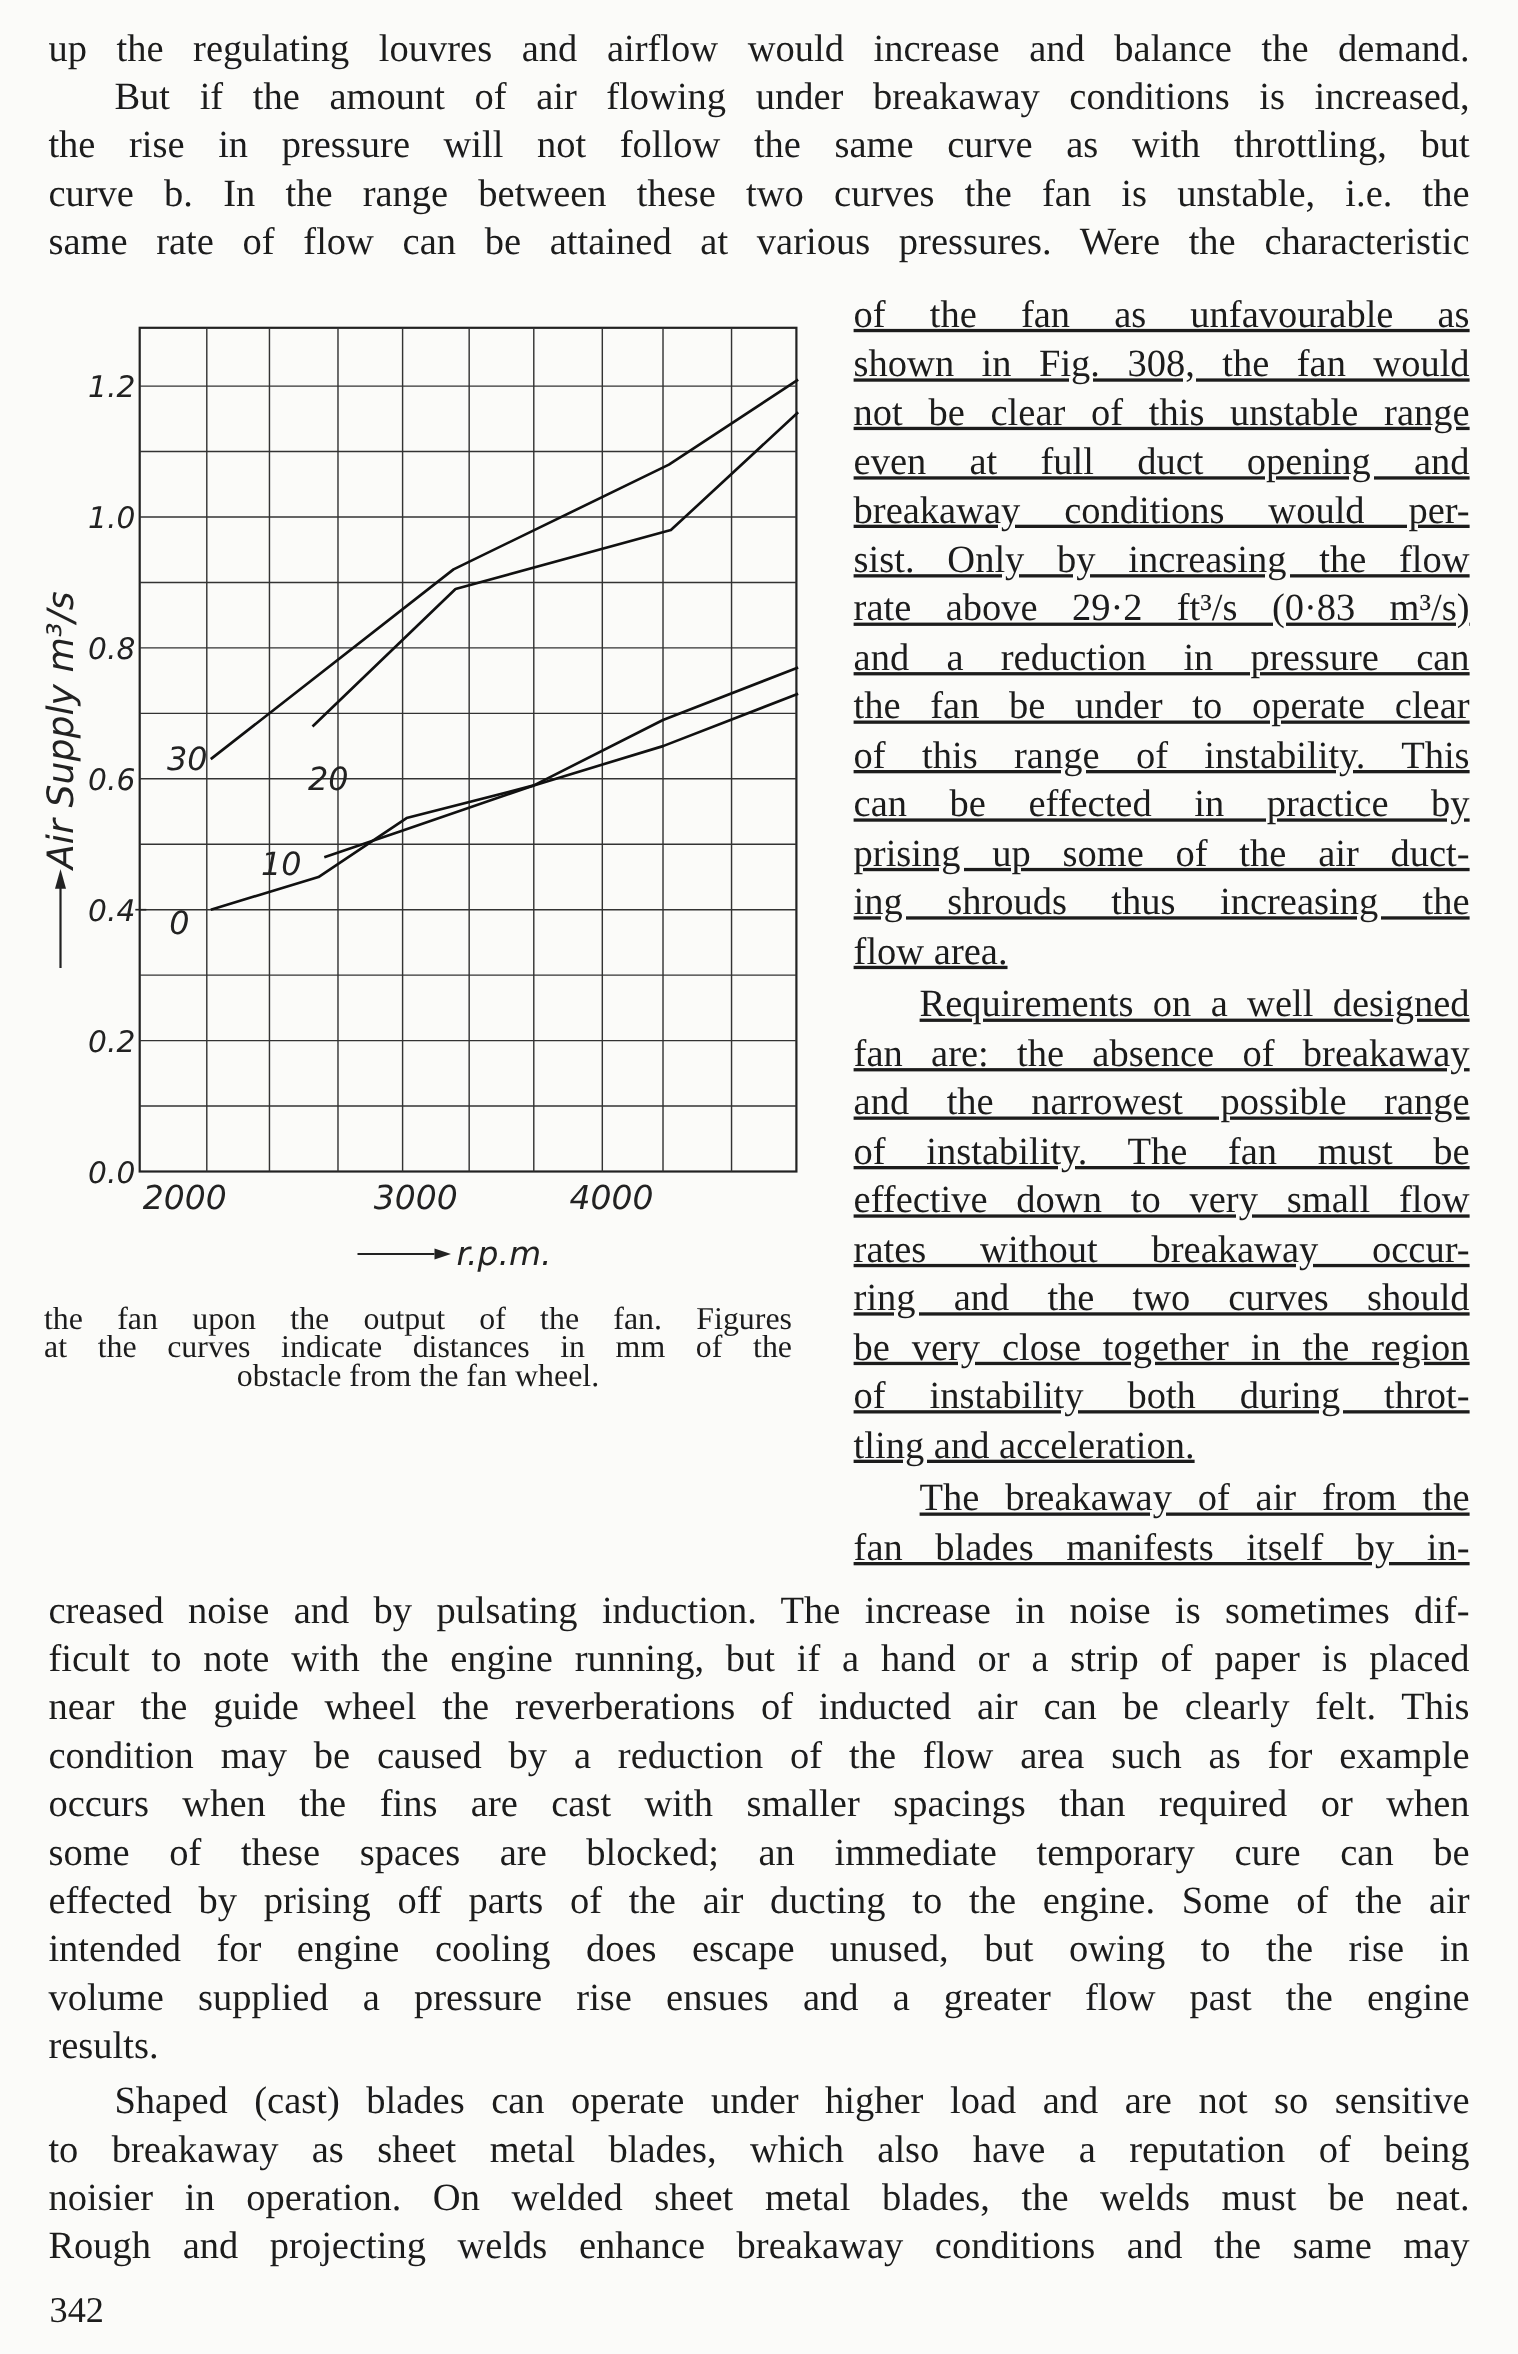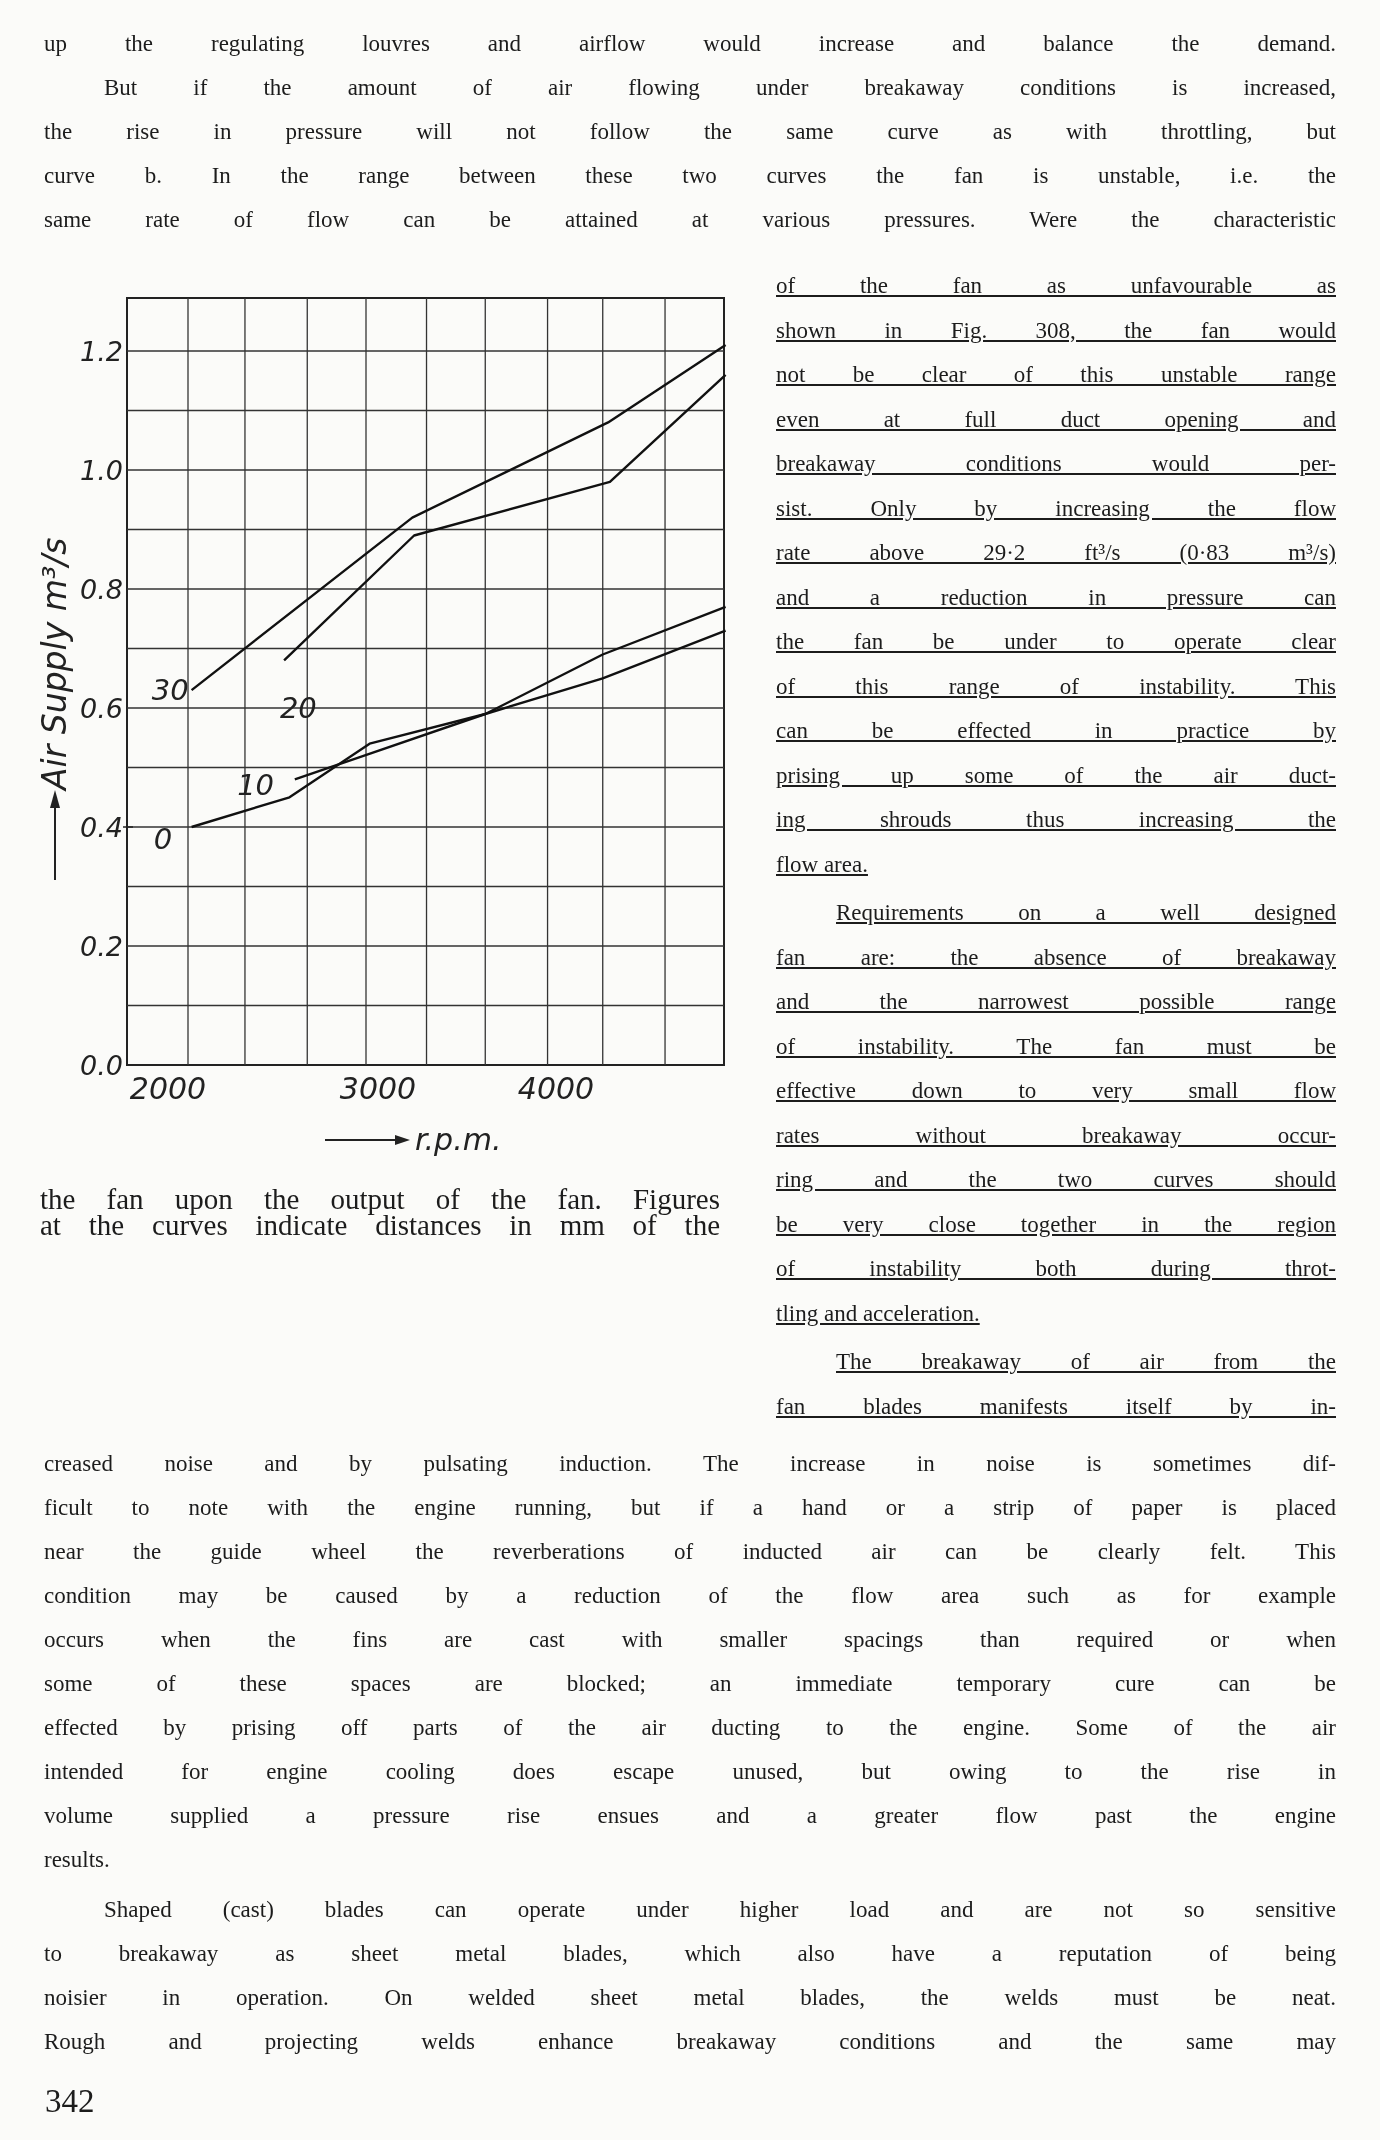--- a/index.html
+++ b/index.html
@@ -1,18 +1,18 @@
 <!DOCTYPE html>
 <html><head>
 <meta charset="utf-8">
 <style>
   html,body{margin:0;padding:0;background:#fbfbf9;}
   body{width:1380px;height:2140px;position:relative;overflow:hidden;
        font-family:"Liberation Serif","DejaVu Serif",serif;color:#1c1c1c;}
-  .line{position:absolute;white-space:nowrap;font-size:23px;line-height:44px;height:44px;}
+  .line{position:absolute;white-space:nowrap;font-size:35px;line-height:44px;height:44px;}
   .full{left:44px;width:1292px;text-align:justify;text-align-last:justify;}
   .full.last{text-align-last:left;}
   .right{left:776px;width:560px;text-align:justify;text-align-last:justify;text-decoration:underline;}
   .right.last{text-align-last:left;}
   .indent{text-indent:60px;}
   .right.indent{text-indent:60px;}
   #chart{position:absolute;left:0;top:270px;width:760px;height:900px;}
   .caption{position:absolute;left:40px;width:680px;font-size:29px;line-height:26px;}
   .caption .cl{display:block;height:26px;text-align:justify;text-align-last:justify;white-space:nowrap;}
   .caption .cl.center{text-align:center;text-align-last:center;}
@@ -82,20 +82,21 @@
       <text x="415" y="1150" font-size="30">r.p.m.</text>
       <text x="0" y="0" font-size="33" transform="translate(66,790) rotate(-90)">Air Supply m³/s</text>
       <line x1="55" y1="880" x2="55" y2="805" stroke="#222" stroke-width="2"></line>
       <polygon points="50,808 55,790 60,808" fill="#222"></polygon>
     </g>
 </svg>
 
 <div class="caption" style="top:1186px;">
   <span class="cl">the fan upon the output of the fan. Figures</span>
   <span class="cl">at the curves indicate distances in mm of the</span>
+  <span class="cl center">obstacle from the fan wheel.</span>
 </div>
 
 <div id="rightcol">
     <div class="line right" style="top: 264px;">of the fan as unfavourable as</div>
     <div class="line right" style="top: 308.5px;">shown in Fig. 308, the fan would</div>
     <div class="line right" style="top: 353px;">not be clear of this unstable range</div>
     <div class="line right" style="top: 397.5px;">even at full duct opening and</div>
     <div class="line right" style="top: 442px;">breakaway conditions would per-</div>
     <div class="line right" style="top: 486.5px;">sist. Only by increasing the flow</div>
     <div class="line right" style="top: 531px;">rate above 29·2 ft³/s (0·83 m³/s)</div>

